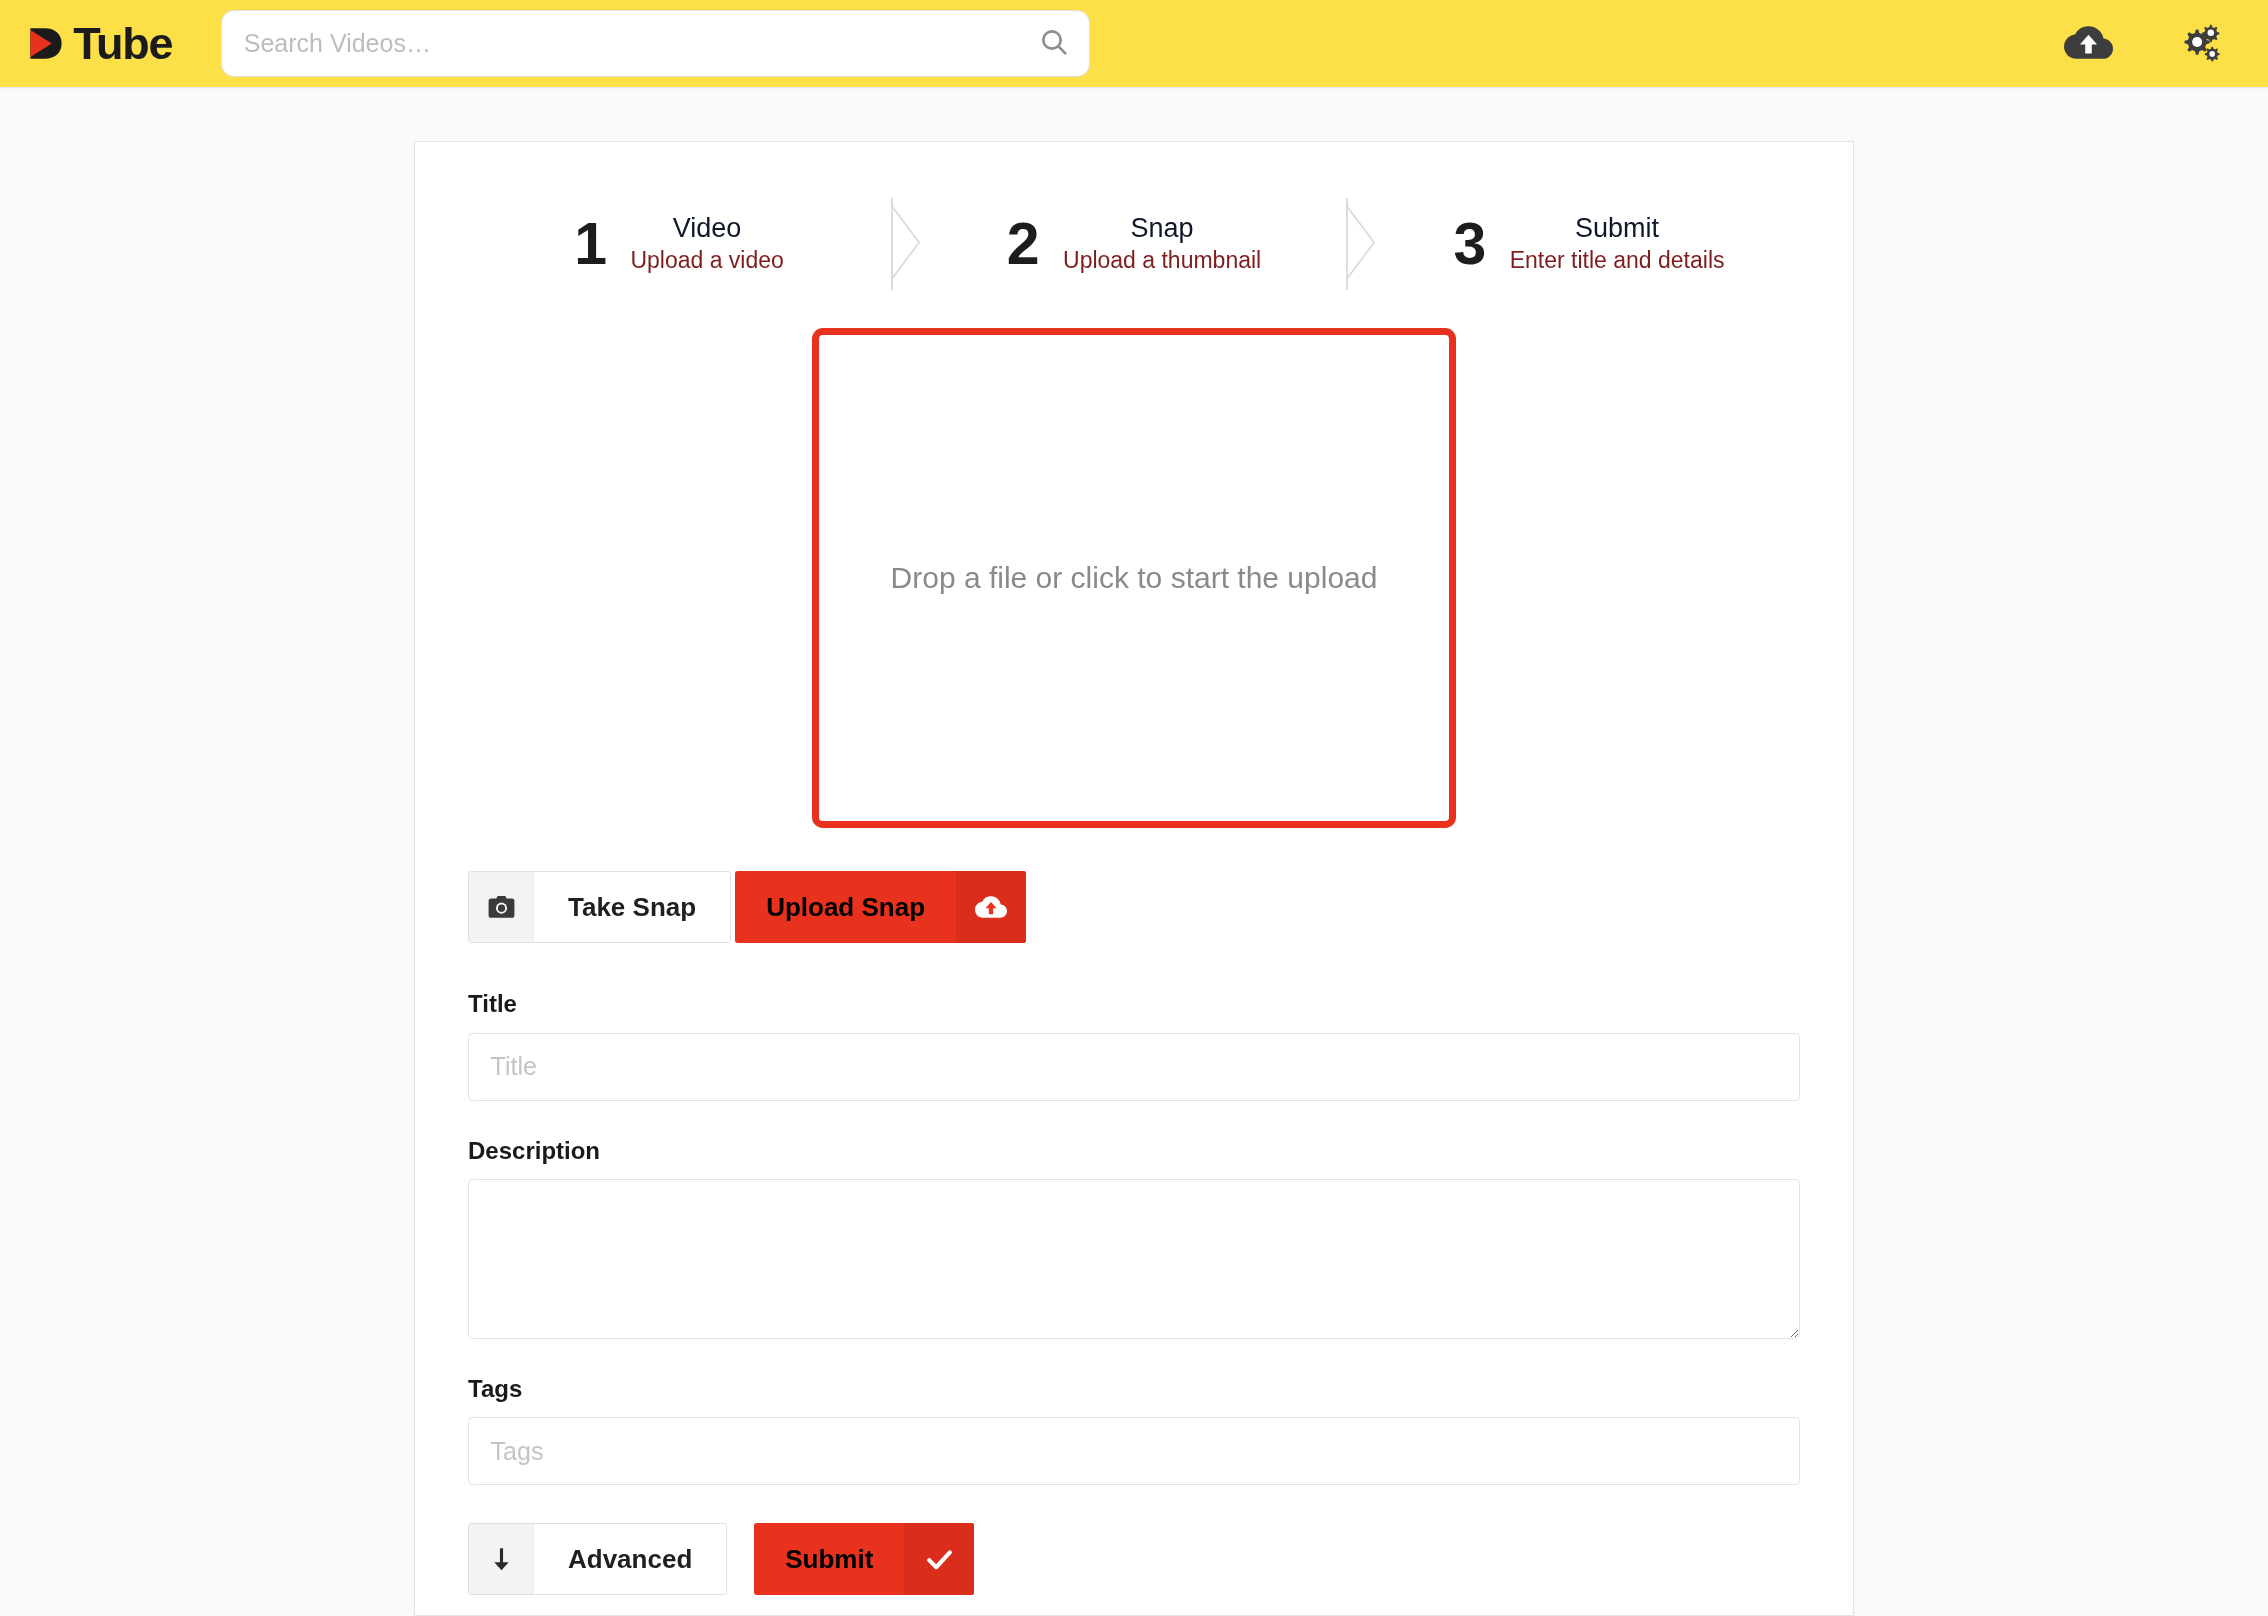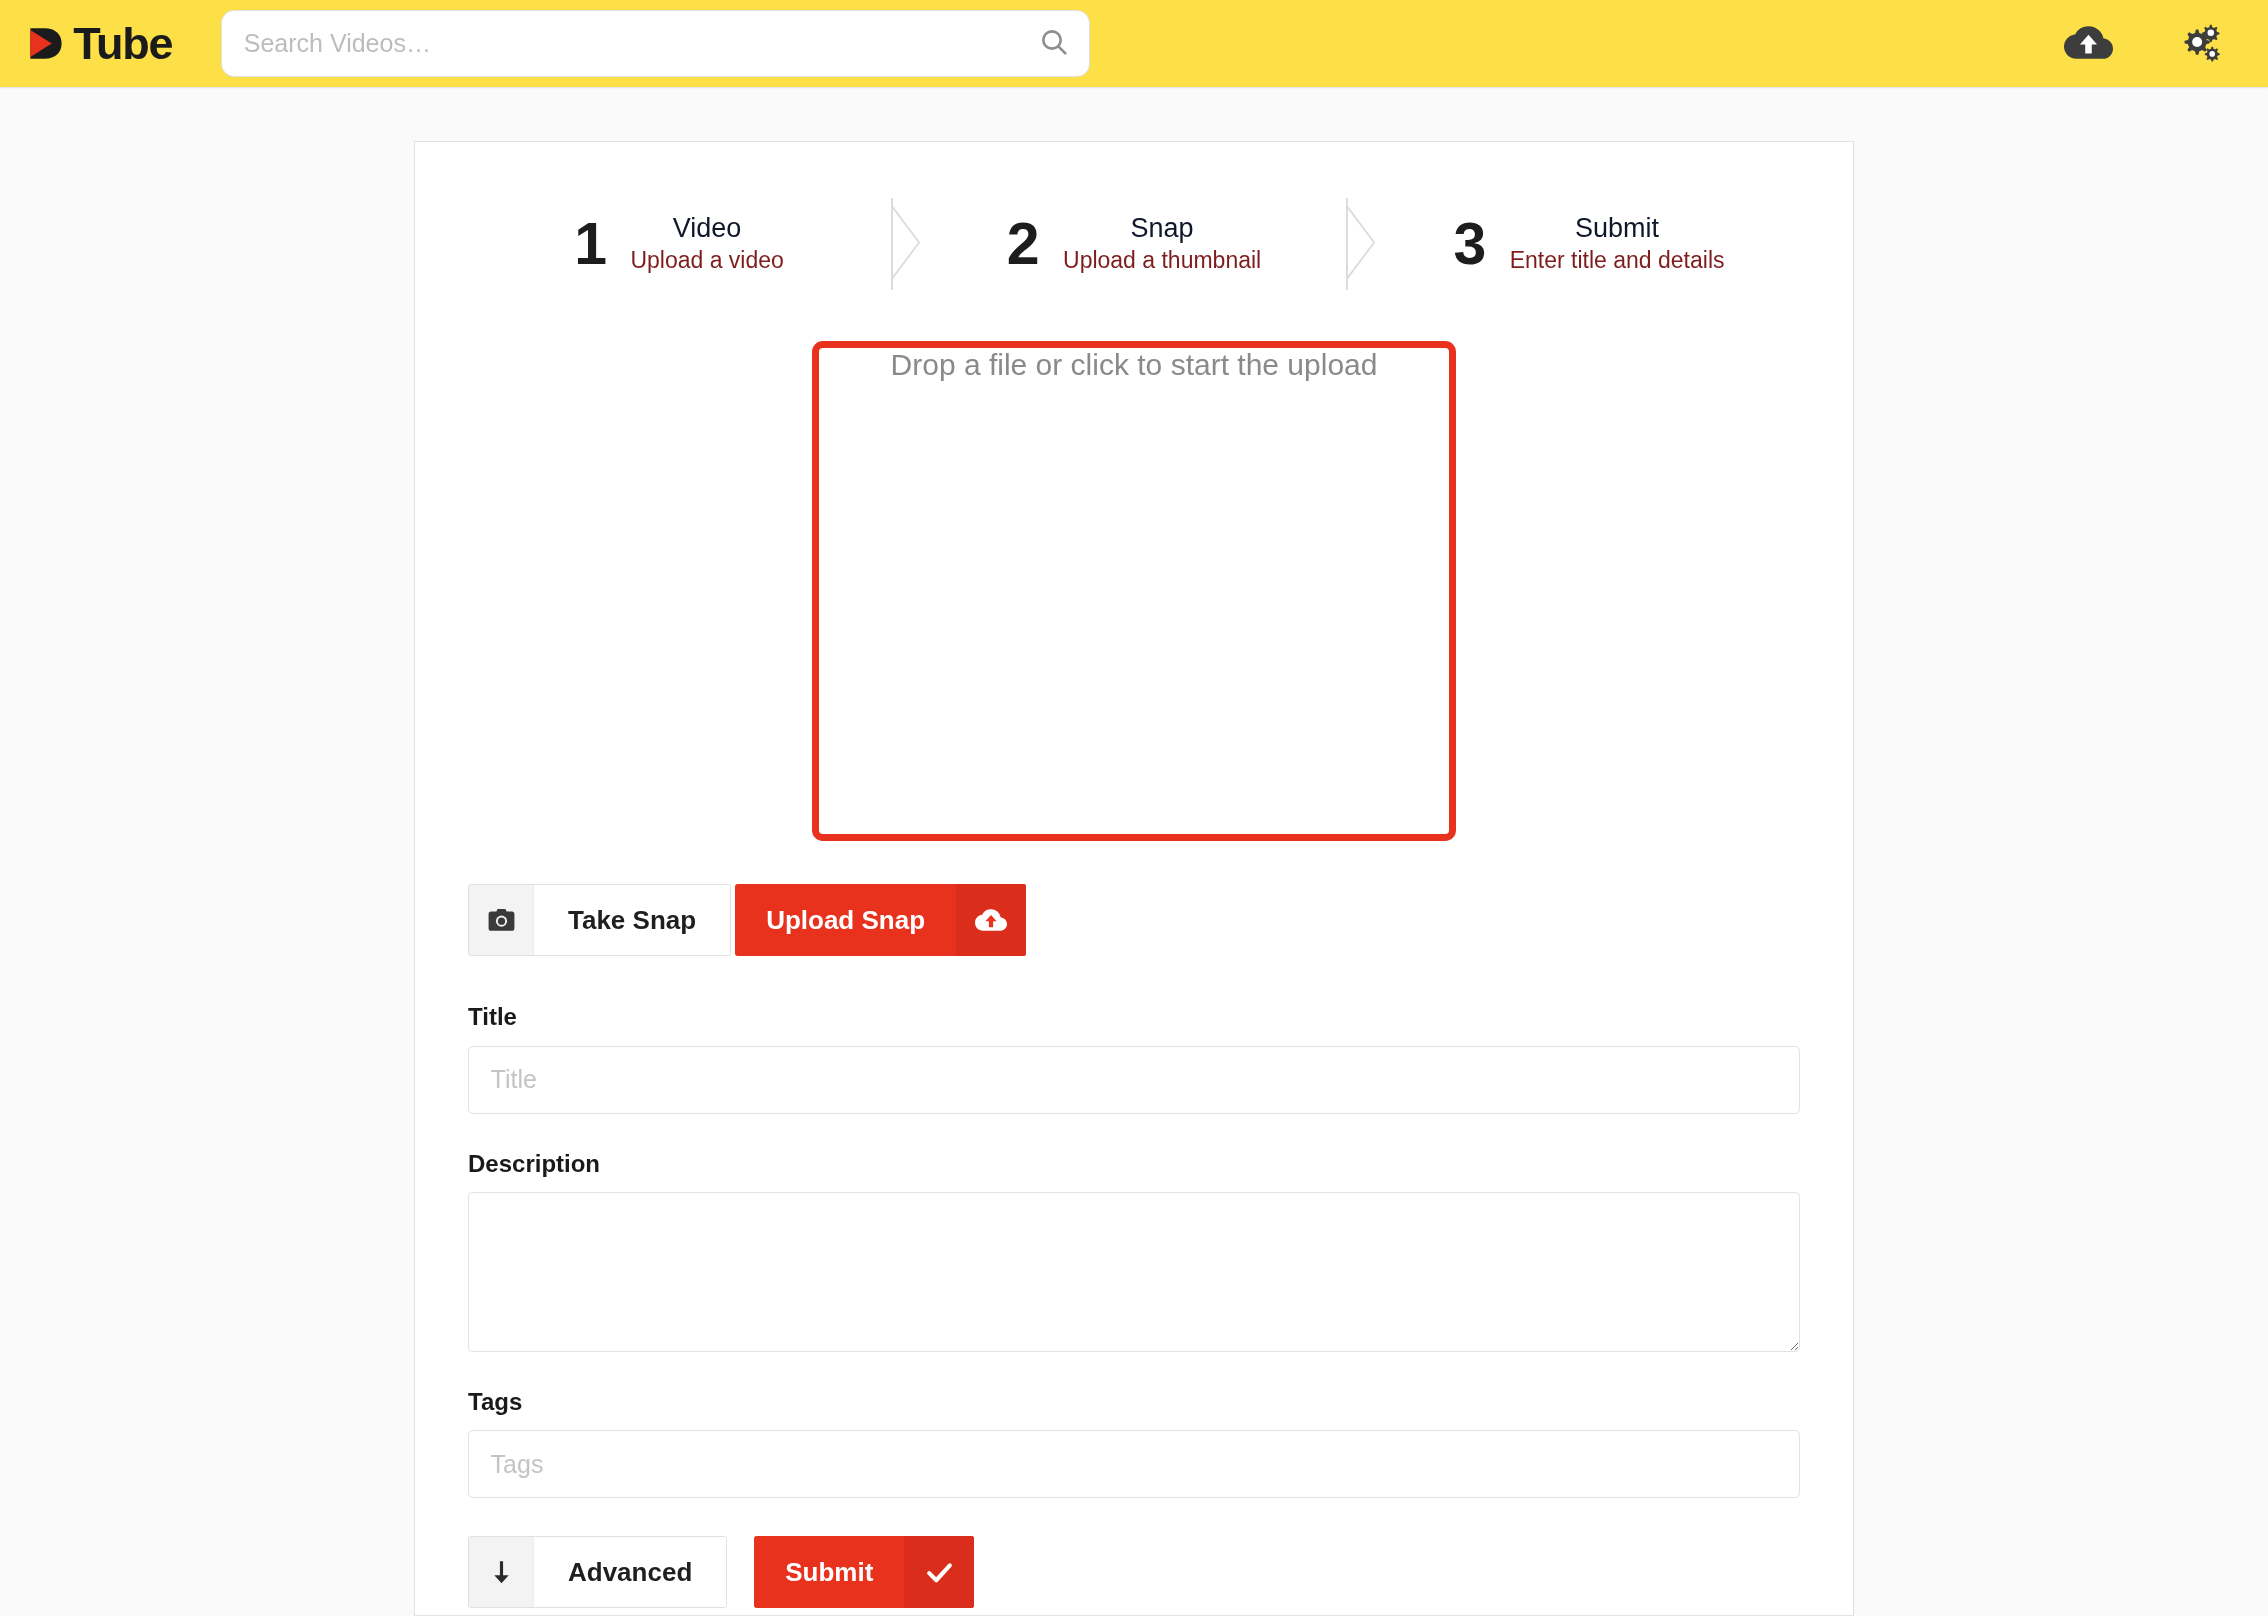--- a/index.html
+++ b/index.html
@@ -175,24 +175,24 @@
     display: flex;
     justify-content: center;
     margin-top: 10.8px;
   }
   .dropzone {
     width: 644px;
     height: 500px;
     border: 7.2px solid #e8321e;
     border-radius: 10.8px;
     display: flex;
+    align-items: center;
     justify-content: center;
     cursor: pointer;
     background: #fff;
-    margin-top: 13px;
   }
   .dropzone-text {
     font-size: 30px;
     color: #8a8a8a;
     font-family: "Liberation Sans", sans-serif;
   }
 
   
   .form-area {
     margin: 0 auto;
@@ -237,21 +237,21 @@
     white-space: nowrap;
   }
 
   .btn-split.primary { background: #e8321e; border: none; }
   .btn-split.primary .btn-label {
     display: flex;
     align-items: center;
     padding: 0 31px;
     font-size: 26px;
     font-weight: bold;
-    color: #ffffff;
+    color: #000000;
     white-space: nowrap;
   }
   .btn-split.primary .btn-icon {
     background: #da2d1c;
     width: 70px;
     display: flex;
     align-items: center;
     justify-content: center;
   }
 

